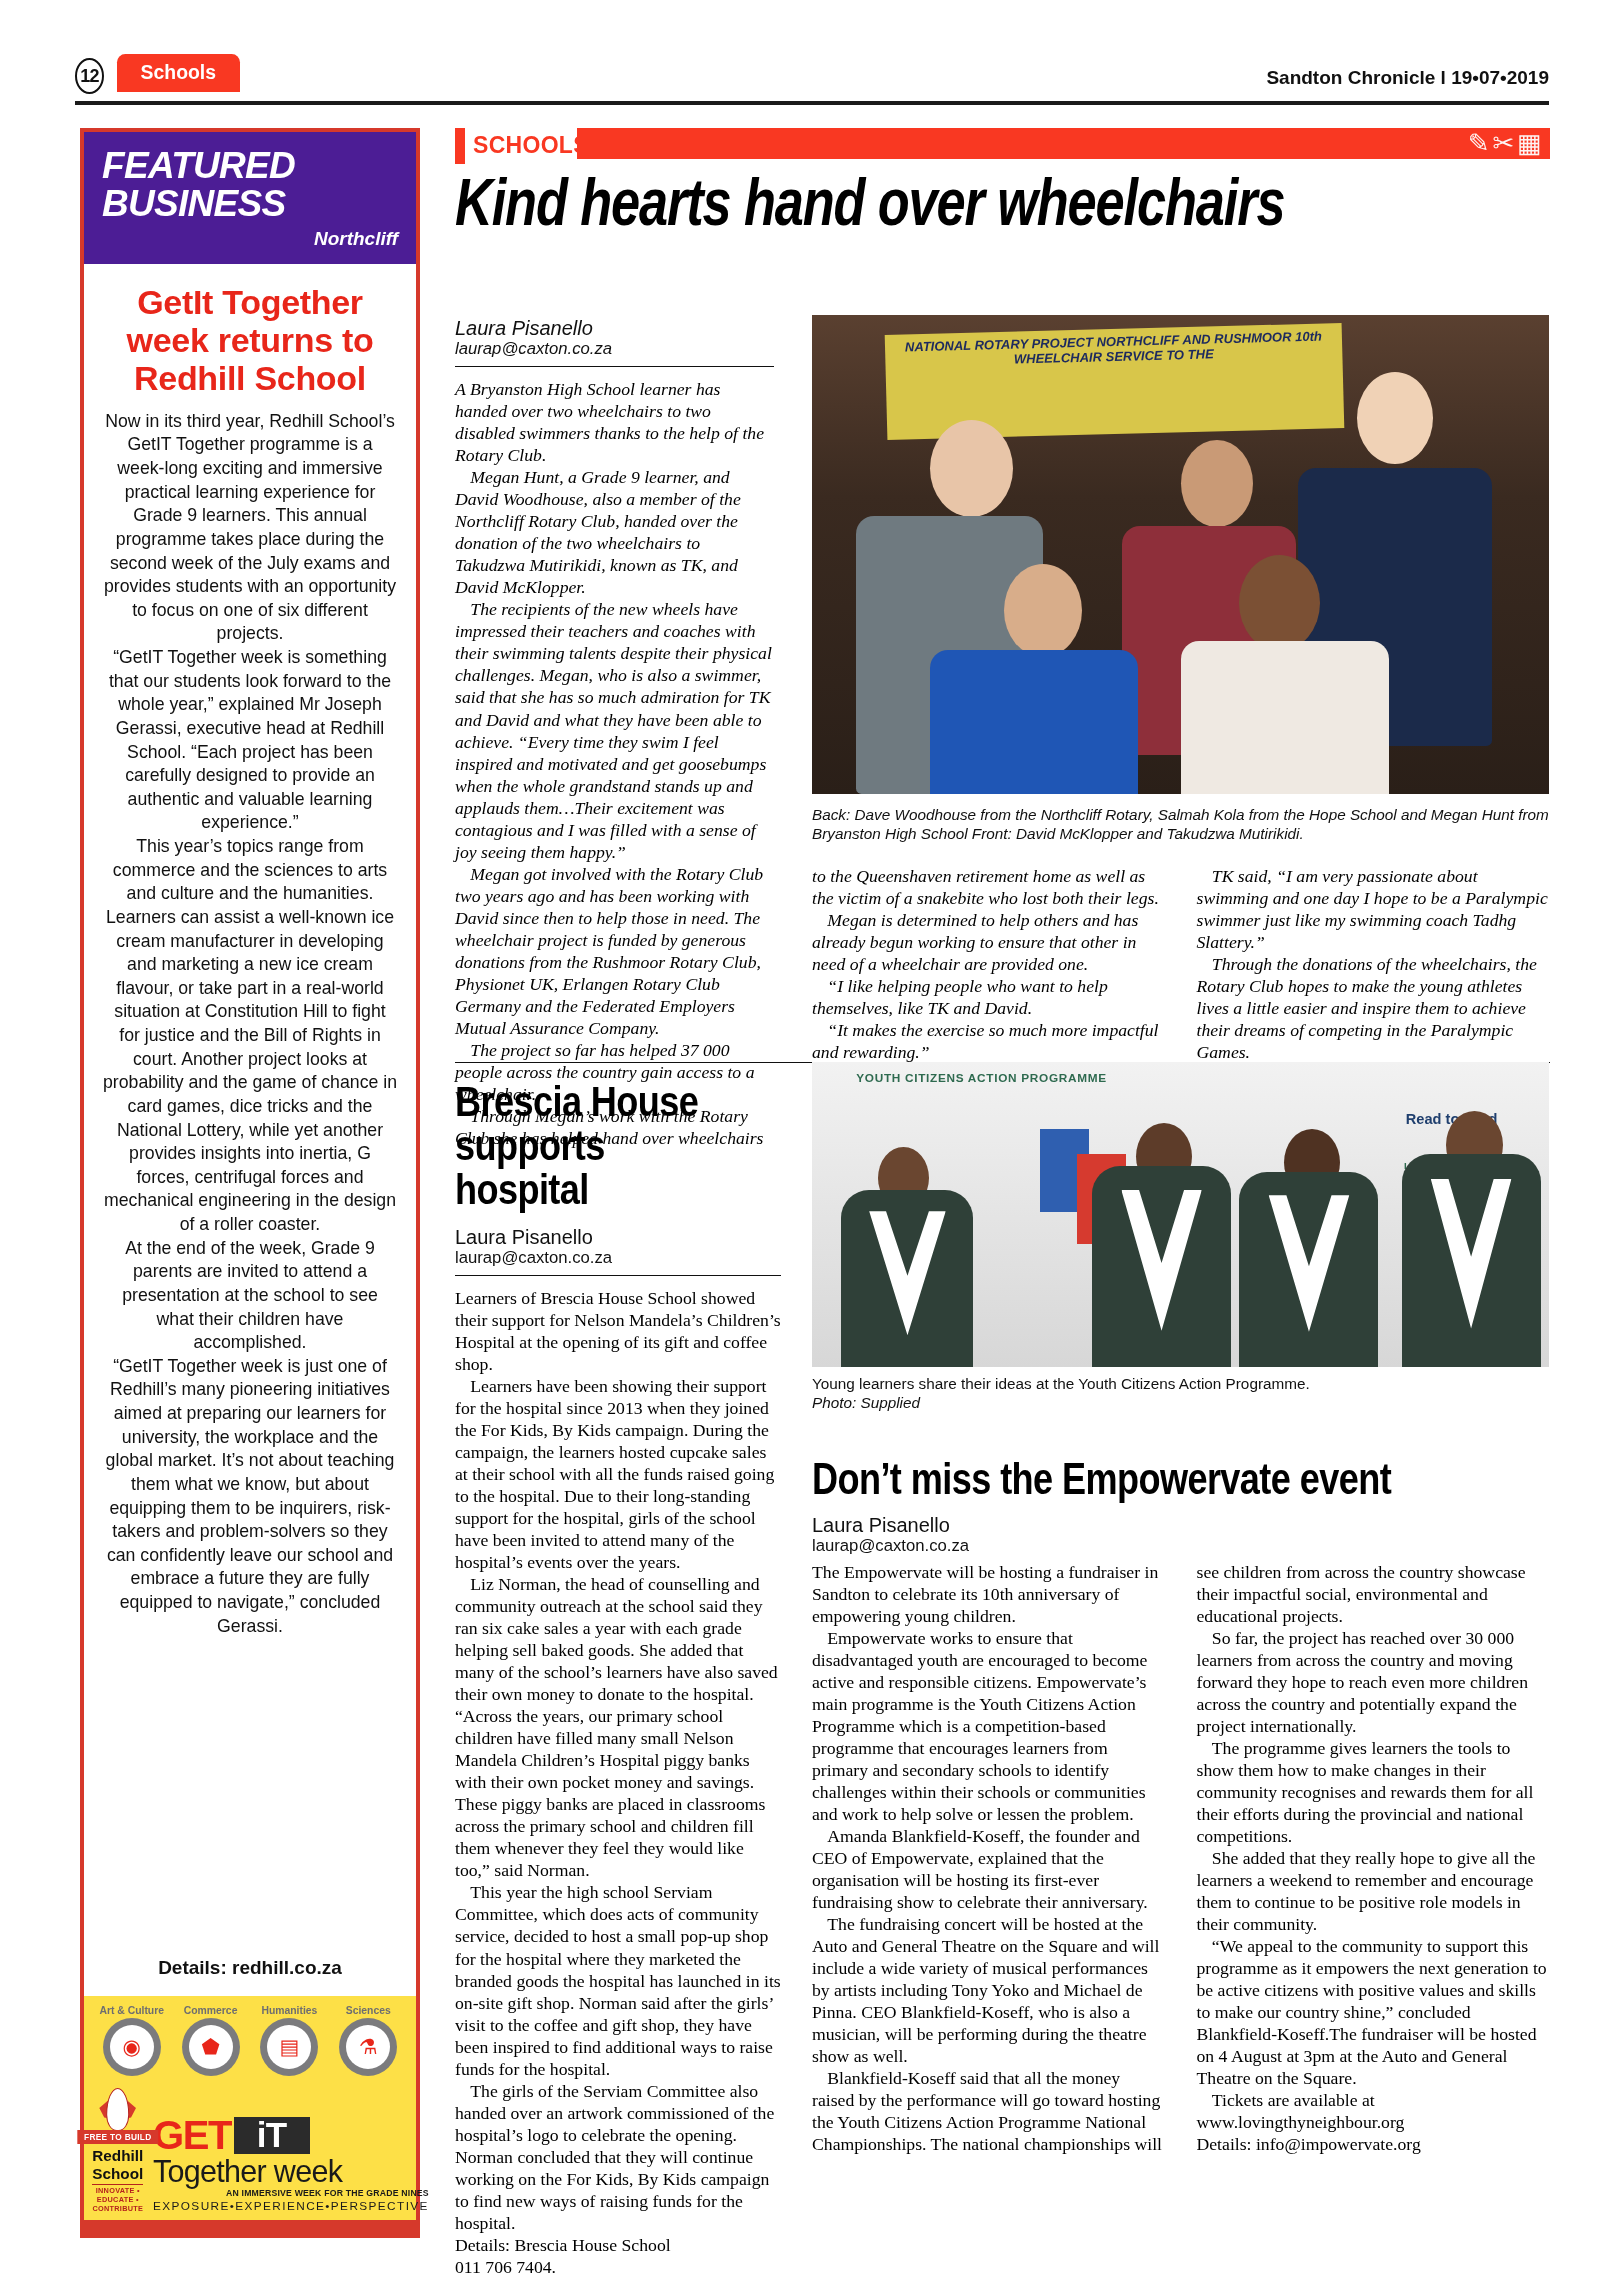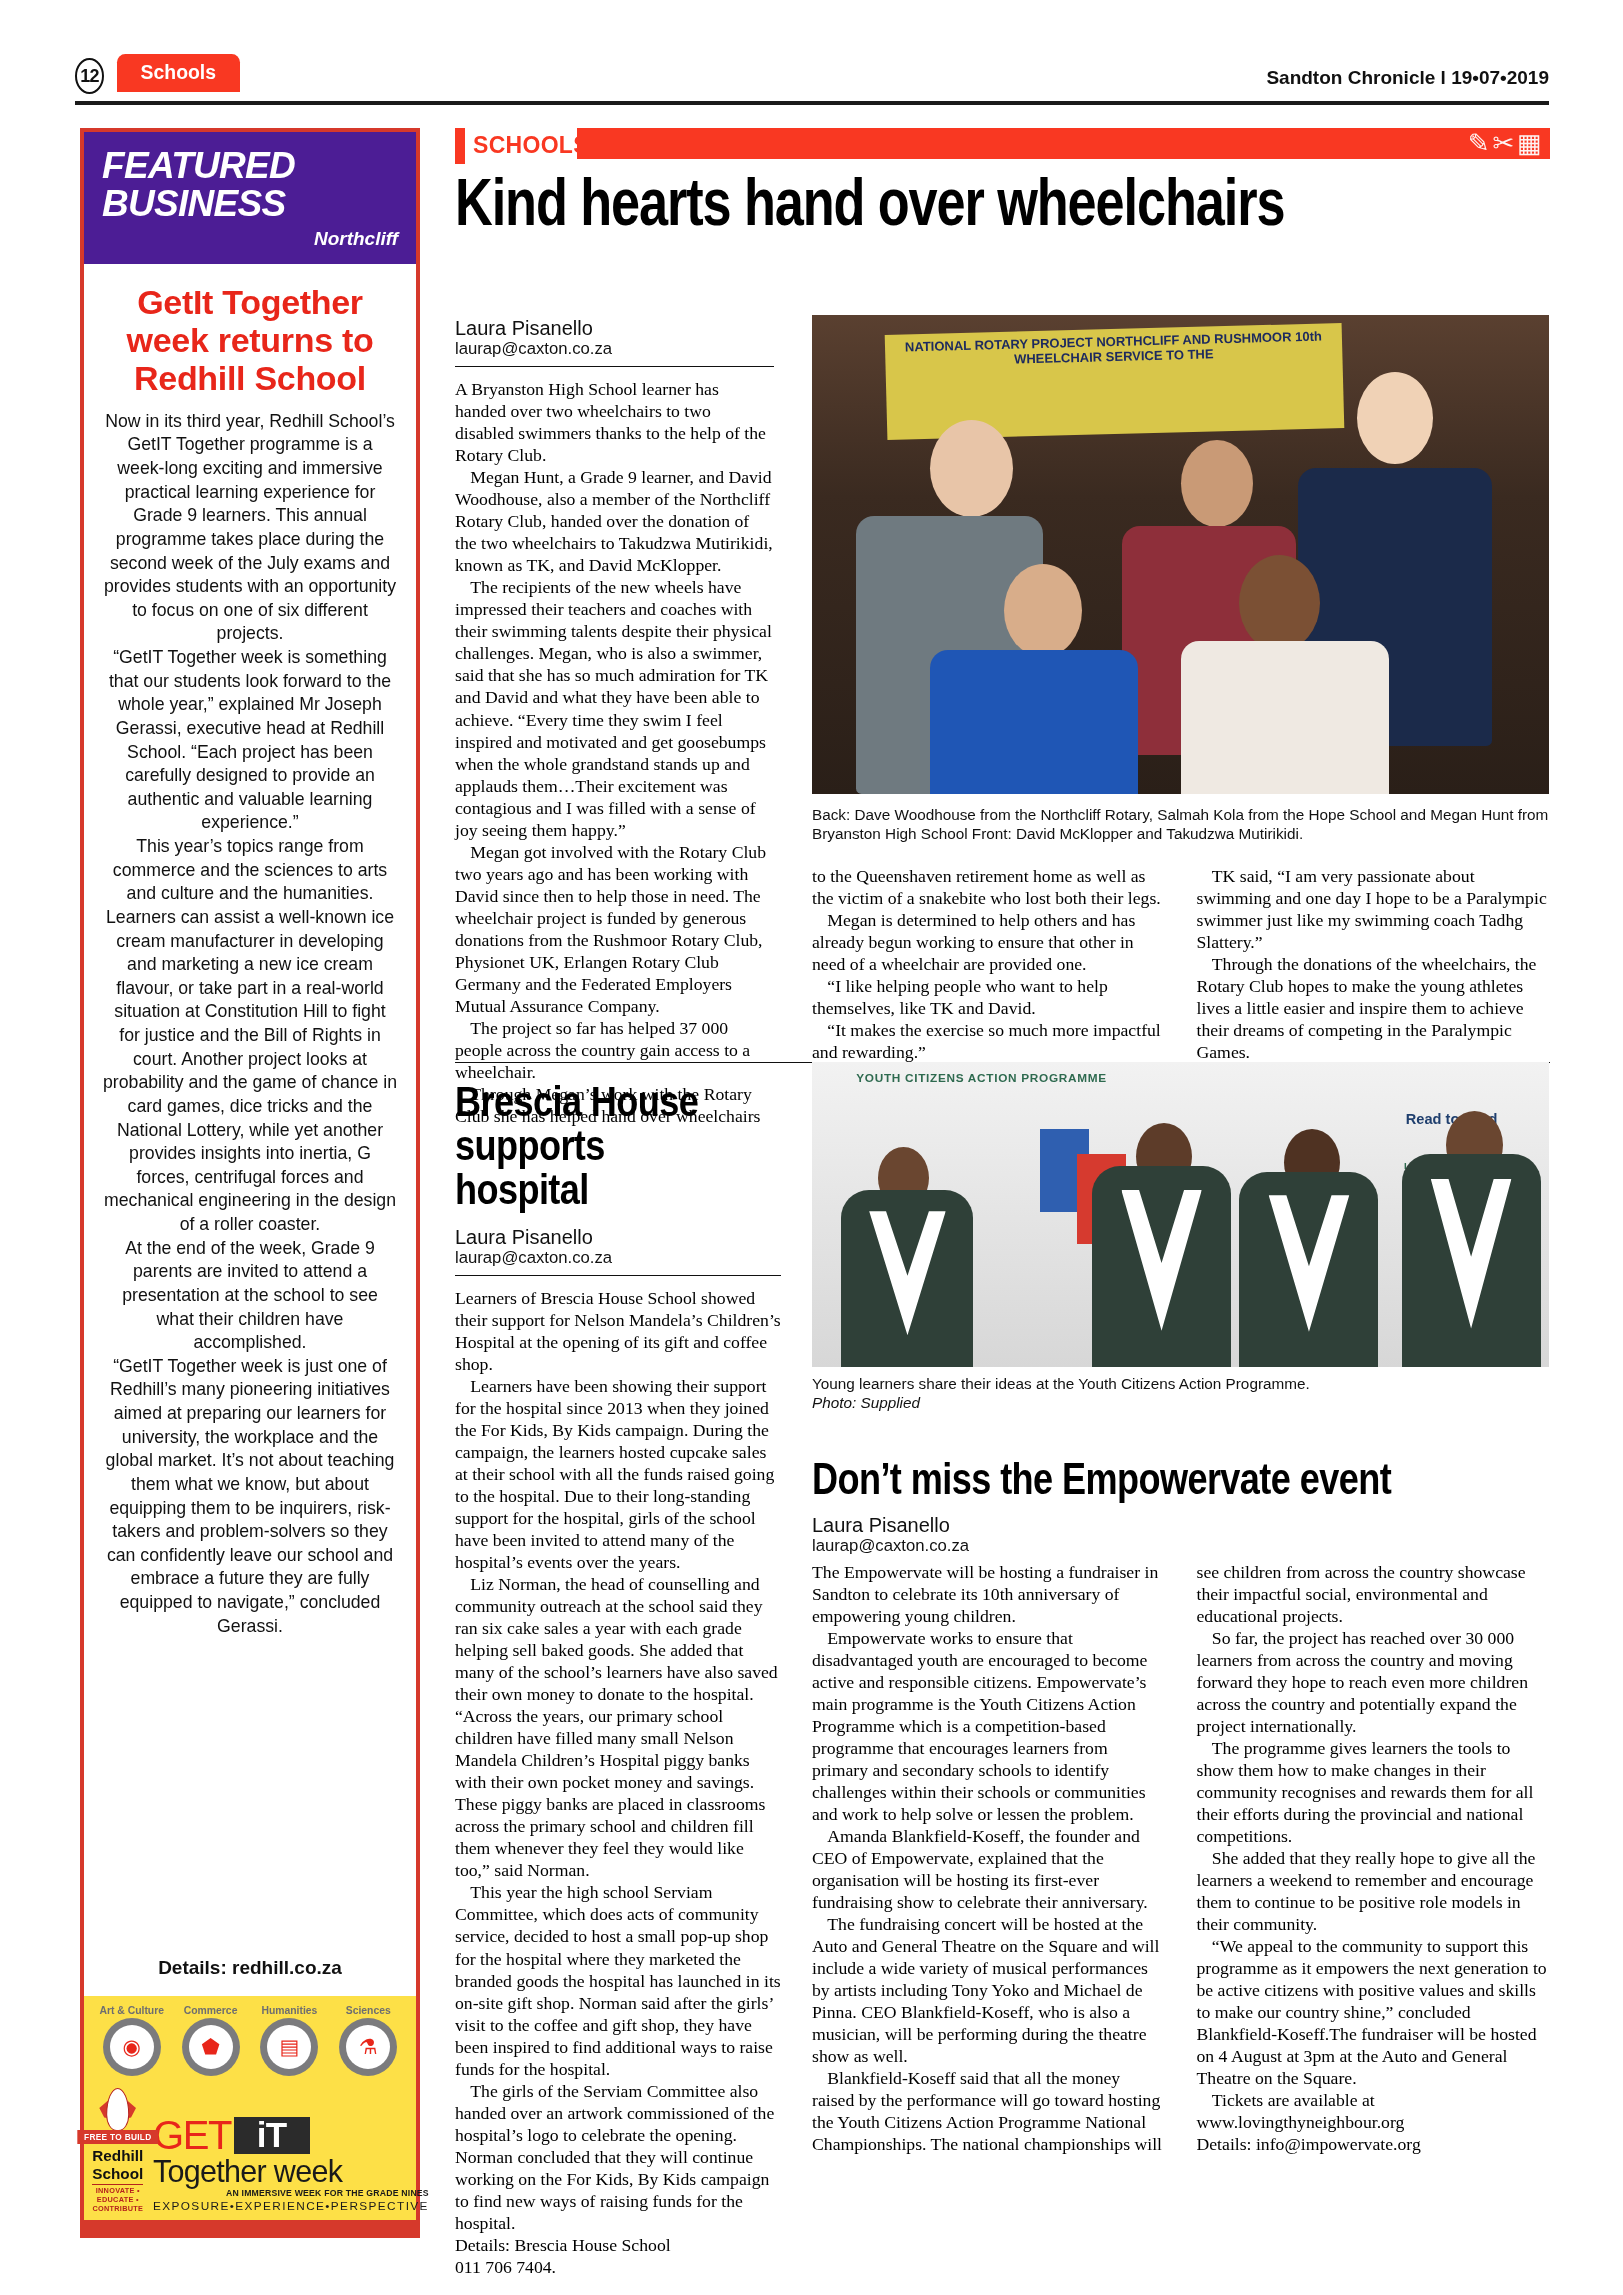--- a/index.html
+++ b/index.html
@@ -114,21 +114,21 @@
     padding: 2.1px 7px; white-space: nowrap; letter-spacing: 0.3px;
   }
   .crest-name { font-size: 15.3px; font-weight: 700; color: #111; margin-top: 1.4px; }
   .crest-tag {
     font-size: 7.3px; color: #b5221d; font-weight: 700; letter-spacing: 0.3px;
     border-top: 1px solid #b5221d; padding-top: 1.4px; margin-top: 0.7px;
   }
   .getit { flex: 1 1 auto; }
   .getit-top { display: flex; align-items: stretch; height: 37px; }
   .getit-get {
-    color: #e8261a; font-size: 40px; font-weight: 400; line-height: 0.92;
+    color: #e8261a; font-size: 40px; font-weight: 700; line-height: 0.92;
     letter-spacing: -1.4px;
   }
   .getit-it {
     background: #2b2b2b; color: #fff; font-size: 35px; font-weight: 700;
     line-height: 1.02; padding: 0 23px; margin-left: 2.8px; letter-spacing: -0.7px; text-align: right;
   }
   .getit-together {
     font-size: 30.5px; font-weight: 400; color: #1a1a1a; line-height: 1;
     margin-top: 1.4px; letter-spacing: -0.7px;
   }
@@ -179,21 +179,21 @@
   }
   .body-serif p { margin: 0; text-indent: 15.3px; }
   .body-serif p.first { text-indent: 0; }
 
   .caption {
     font-size: 15.3px; line-height: 1.25; color: #111; margin-top: 7px;
   }
   .caption .credit { font-style: italic; }
 
   
-  .a1 { position: relative; }
+  .a1 { position: relative; font-style: italic; }
   .a1-col { position: absolute; left: 0; top: 146px; width: 319px; }
   .a1-photo {
     position: absolute; left: 357px; top: 144px; width: 737px; height: 479px;
     overflow: hidden; background: #3b2a22;
   }
   .a1-cap { position: absolute; left: 357px; top: 627px; width: 737px; }
   .a1-cont {
     position: absolute; left: 357px; top: 694px; width: 737px;
     column-count: 2; column-gap: 32px;
   }

